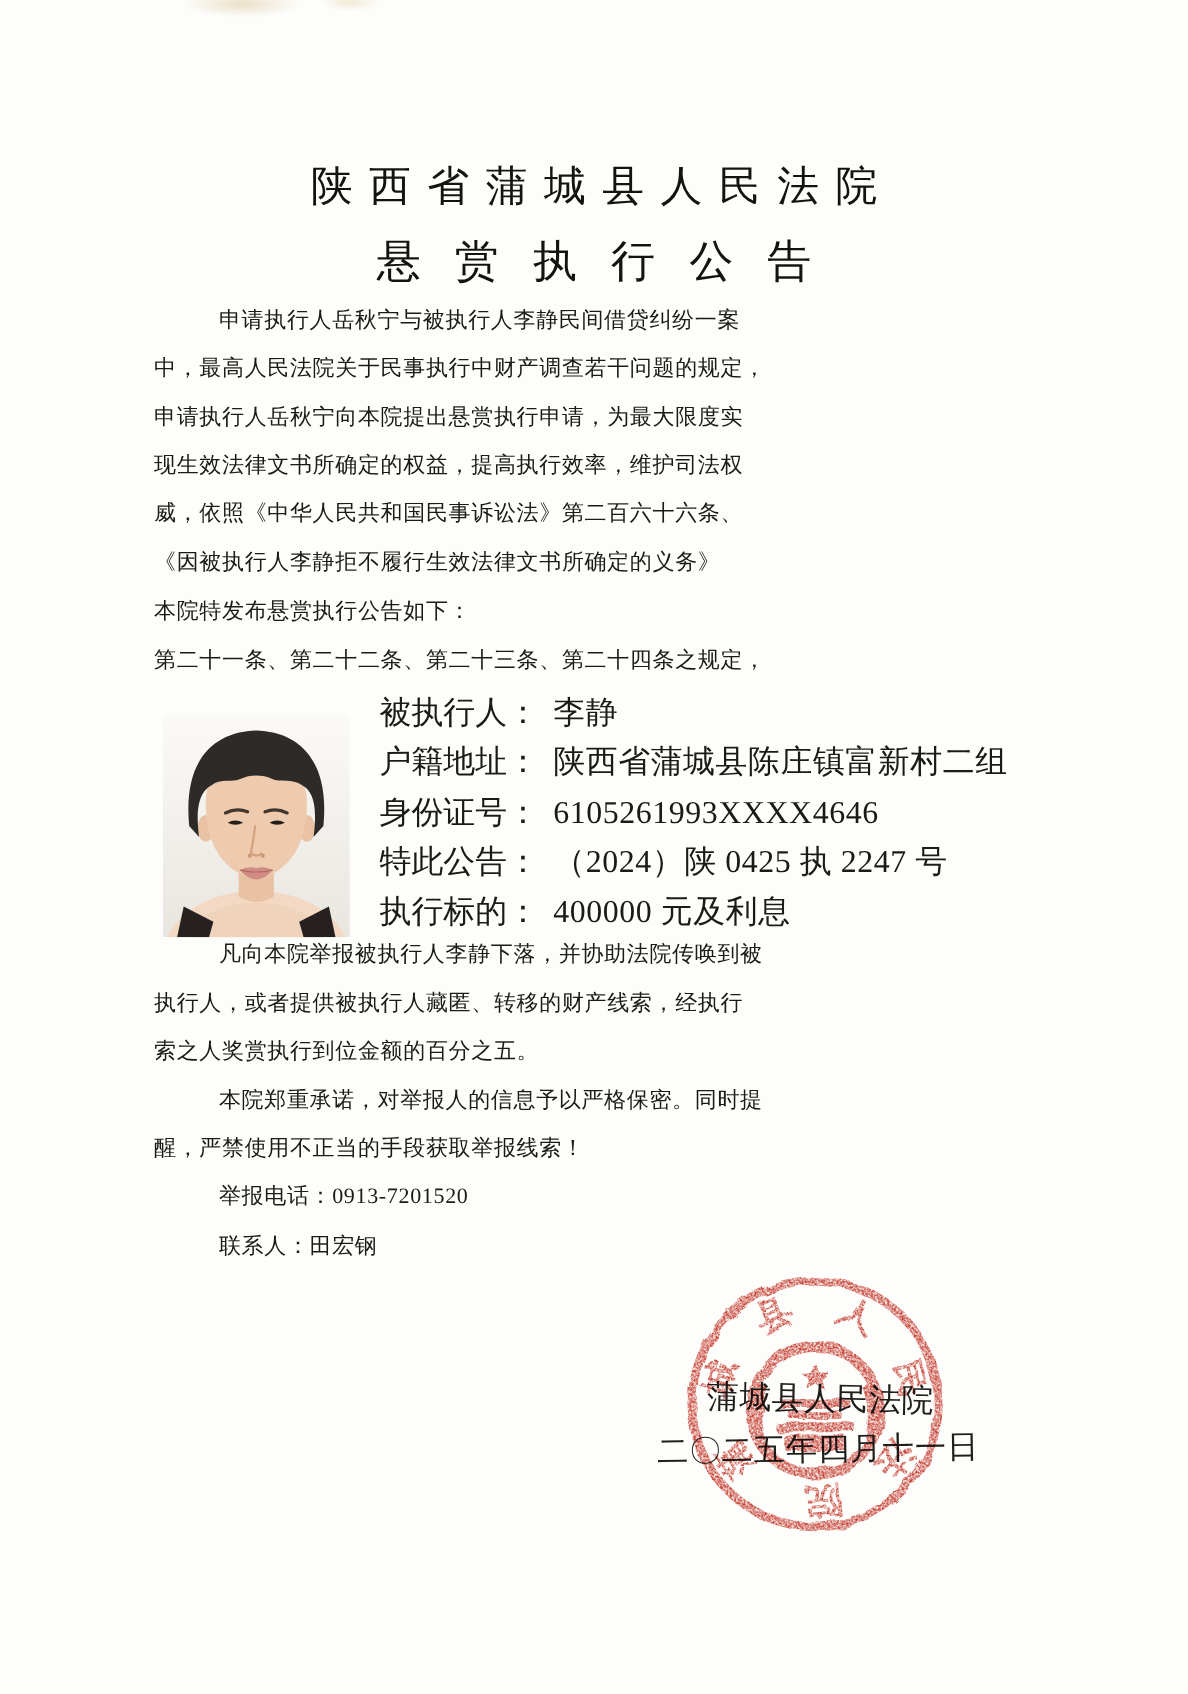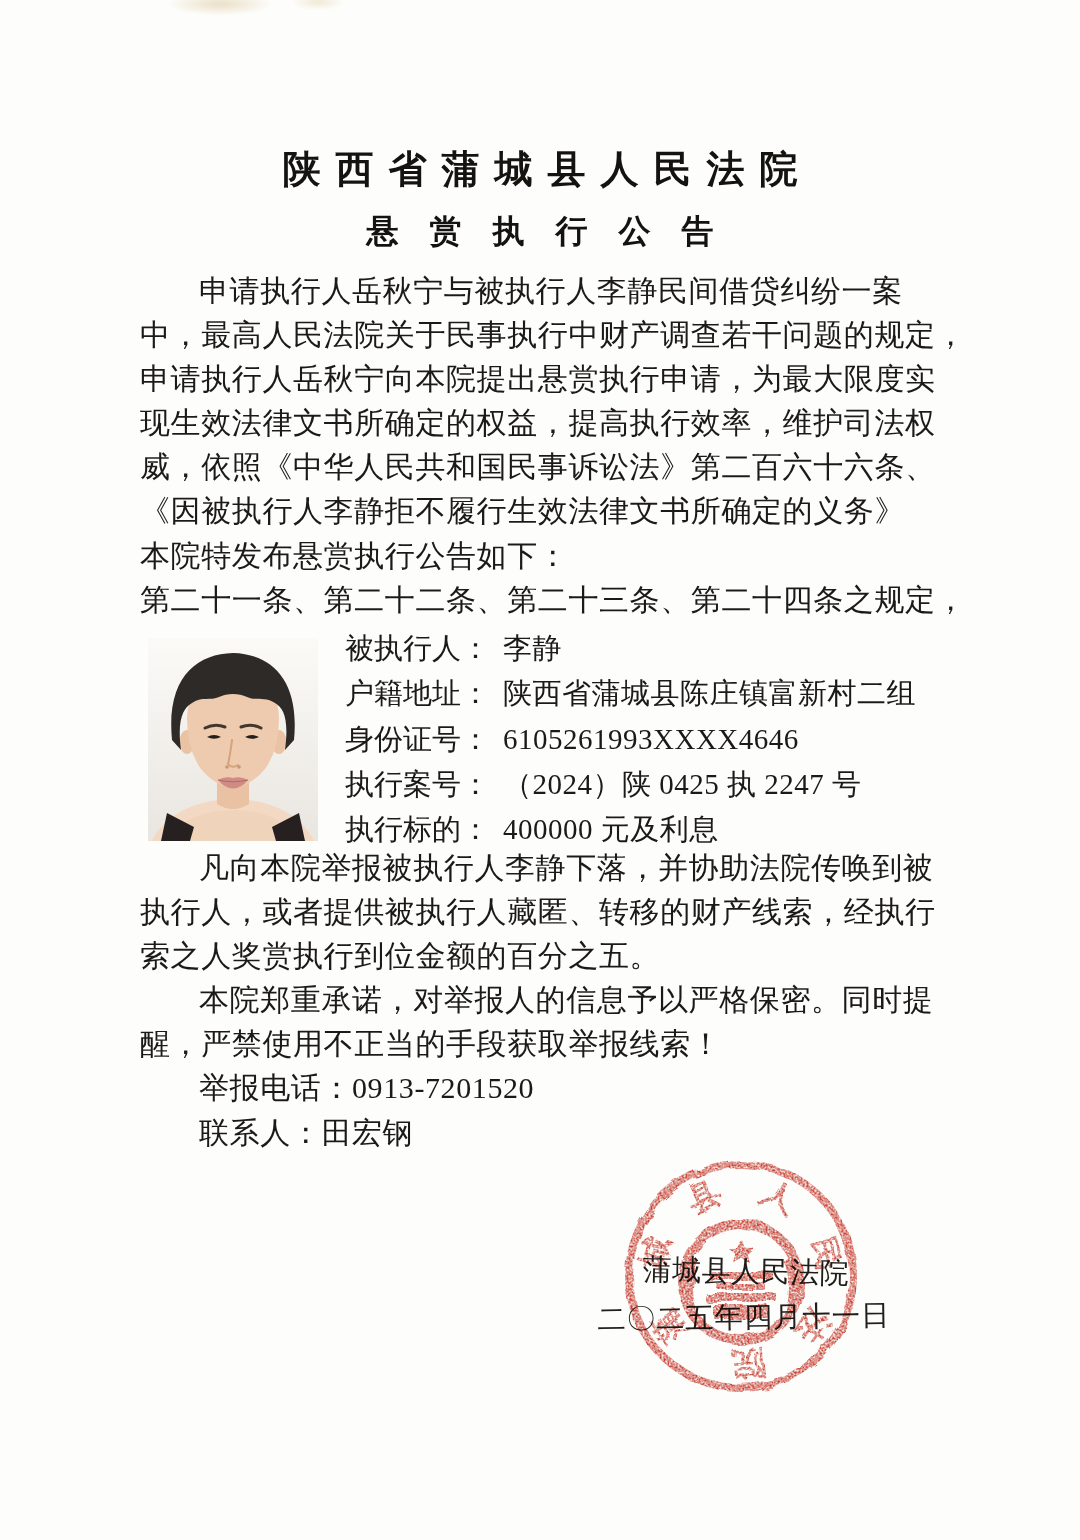--- a/index.html
+++ b/index.html
@@ -11,35 +11,35 @@
   }
   
   .smudge{position:absolute;pointer-events:none;}
   .s1{left:168px;top:-7px;width:104px;height:22px;
       background:radial-gradient(ellipse at center,rgba(233,221,194,.95),rgba(233,221,194,0) 72%);filter:blur(1px);}
   .s2{left:292px;top:-6px;width:52px;height:16px;
       background:radial-gradient(ellipse at center,rgba(238,229,205,.85),rgba(238,229,205,0) 72%);filter:blur(1px);}
 
   .title1,.title2{
     position:absolute;left:0;width:1080px;margin:0;text-align:center;
-    font-weight:bold;color:#15130f;white-space:nowrap;
+    font-weight:normal;color:#15130f;white-space:nowrap;
   }
   .title1{top:144px;font-size:38px;letter-spacing:15px;text-indent:15px;}
-  .title2{top:210px;font-size:32px;letter-spacing:31px;text-indent:31px;}
+  .title2{top:210px;font-size:40px;letter-spacing:31px;text-indent:31px;}
 
   .para{position:absolute;left:140px;width:785px;}
   .p1{top:269px;}
   .p2{top:846px;}
   .line{
-    height:44.1px;line-height:44.1px;font-size:30px;
+    height:44.1px;line-height:44.1px;font-size:20px;
     letter-spacing:0.6px;white-space:nowrap;color:#1c1a17;
   }
   .indent{padding-left:59px;}
 
-  .subject{position:absolute;top:626px;left:148px;display:flex;align-items:center;}
+  .subject{position:absolute;top:626px;left:148px;display:flex;align-items:flex-end;}
   .photo{margin:0;width:170px;height:203px;flex:0 0 170px;}
   .details{margin-left:27px;}
   .drow{height:45.3px;line-height:45.3px;font-size:29px;white-space:nowrap;}
   .dlabel{margin-right:13px;}
   .dvalue{letter-spacing:0.5px;}
 
   .seal{
     position:absolute;left:615px;top:1152px;width:250px;height:250px;
     mix-blend-mode:multiply;z-index:3;pointer-events:none;
   }
@@ -113,21 +113,21 @@
       <div class="drow">
         <span class="dlabel">被执行人：</span><span class="dvalue">李静</span>
       </div>
       <div class="drow">
         <span class="dlabel">户籍地址：</span><span class="dvalue">陕西省蒲城县陈庄镇富新村二组</span>
       </div>
       <div class="drow">
         <span class="dlabel">身份证号：</span><span class="dvalue">6105261993XXXX4646</span>
       </div>
       <div class="drow">
-        <span class="dlabel">执行案号：</span><span class="dvalue">（2024）陕 0425 执 2247 号</span>
+        <span class="dlabel">特此公告：</span><span class="dvalue">（2024）陕 0425 执 2247 号</span>
       </div>
       <div class="drow">
         <span class="dlabel">执行标的：</span><span class="dvalue">400000 元及利息</span>
       </div>
     </div>
   </div>
 
   <div class="para p2">
     <div class="line indent">凡向本院举报被执行人李静下落，并协助法院传唤到被</div>
     <div class="line">执行人，或者提供被执行人藏匿、转移的财产线索，经执行</div>

